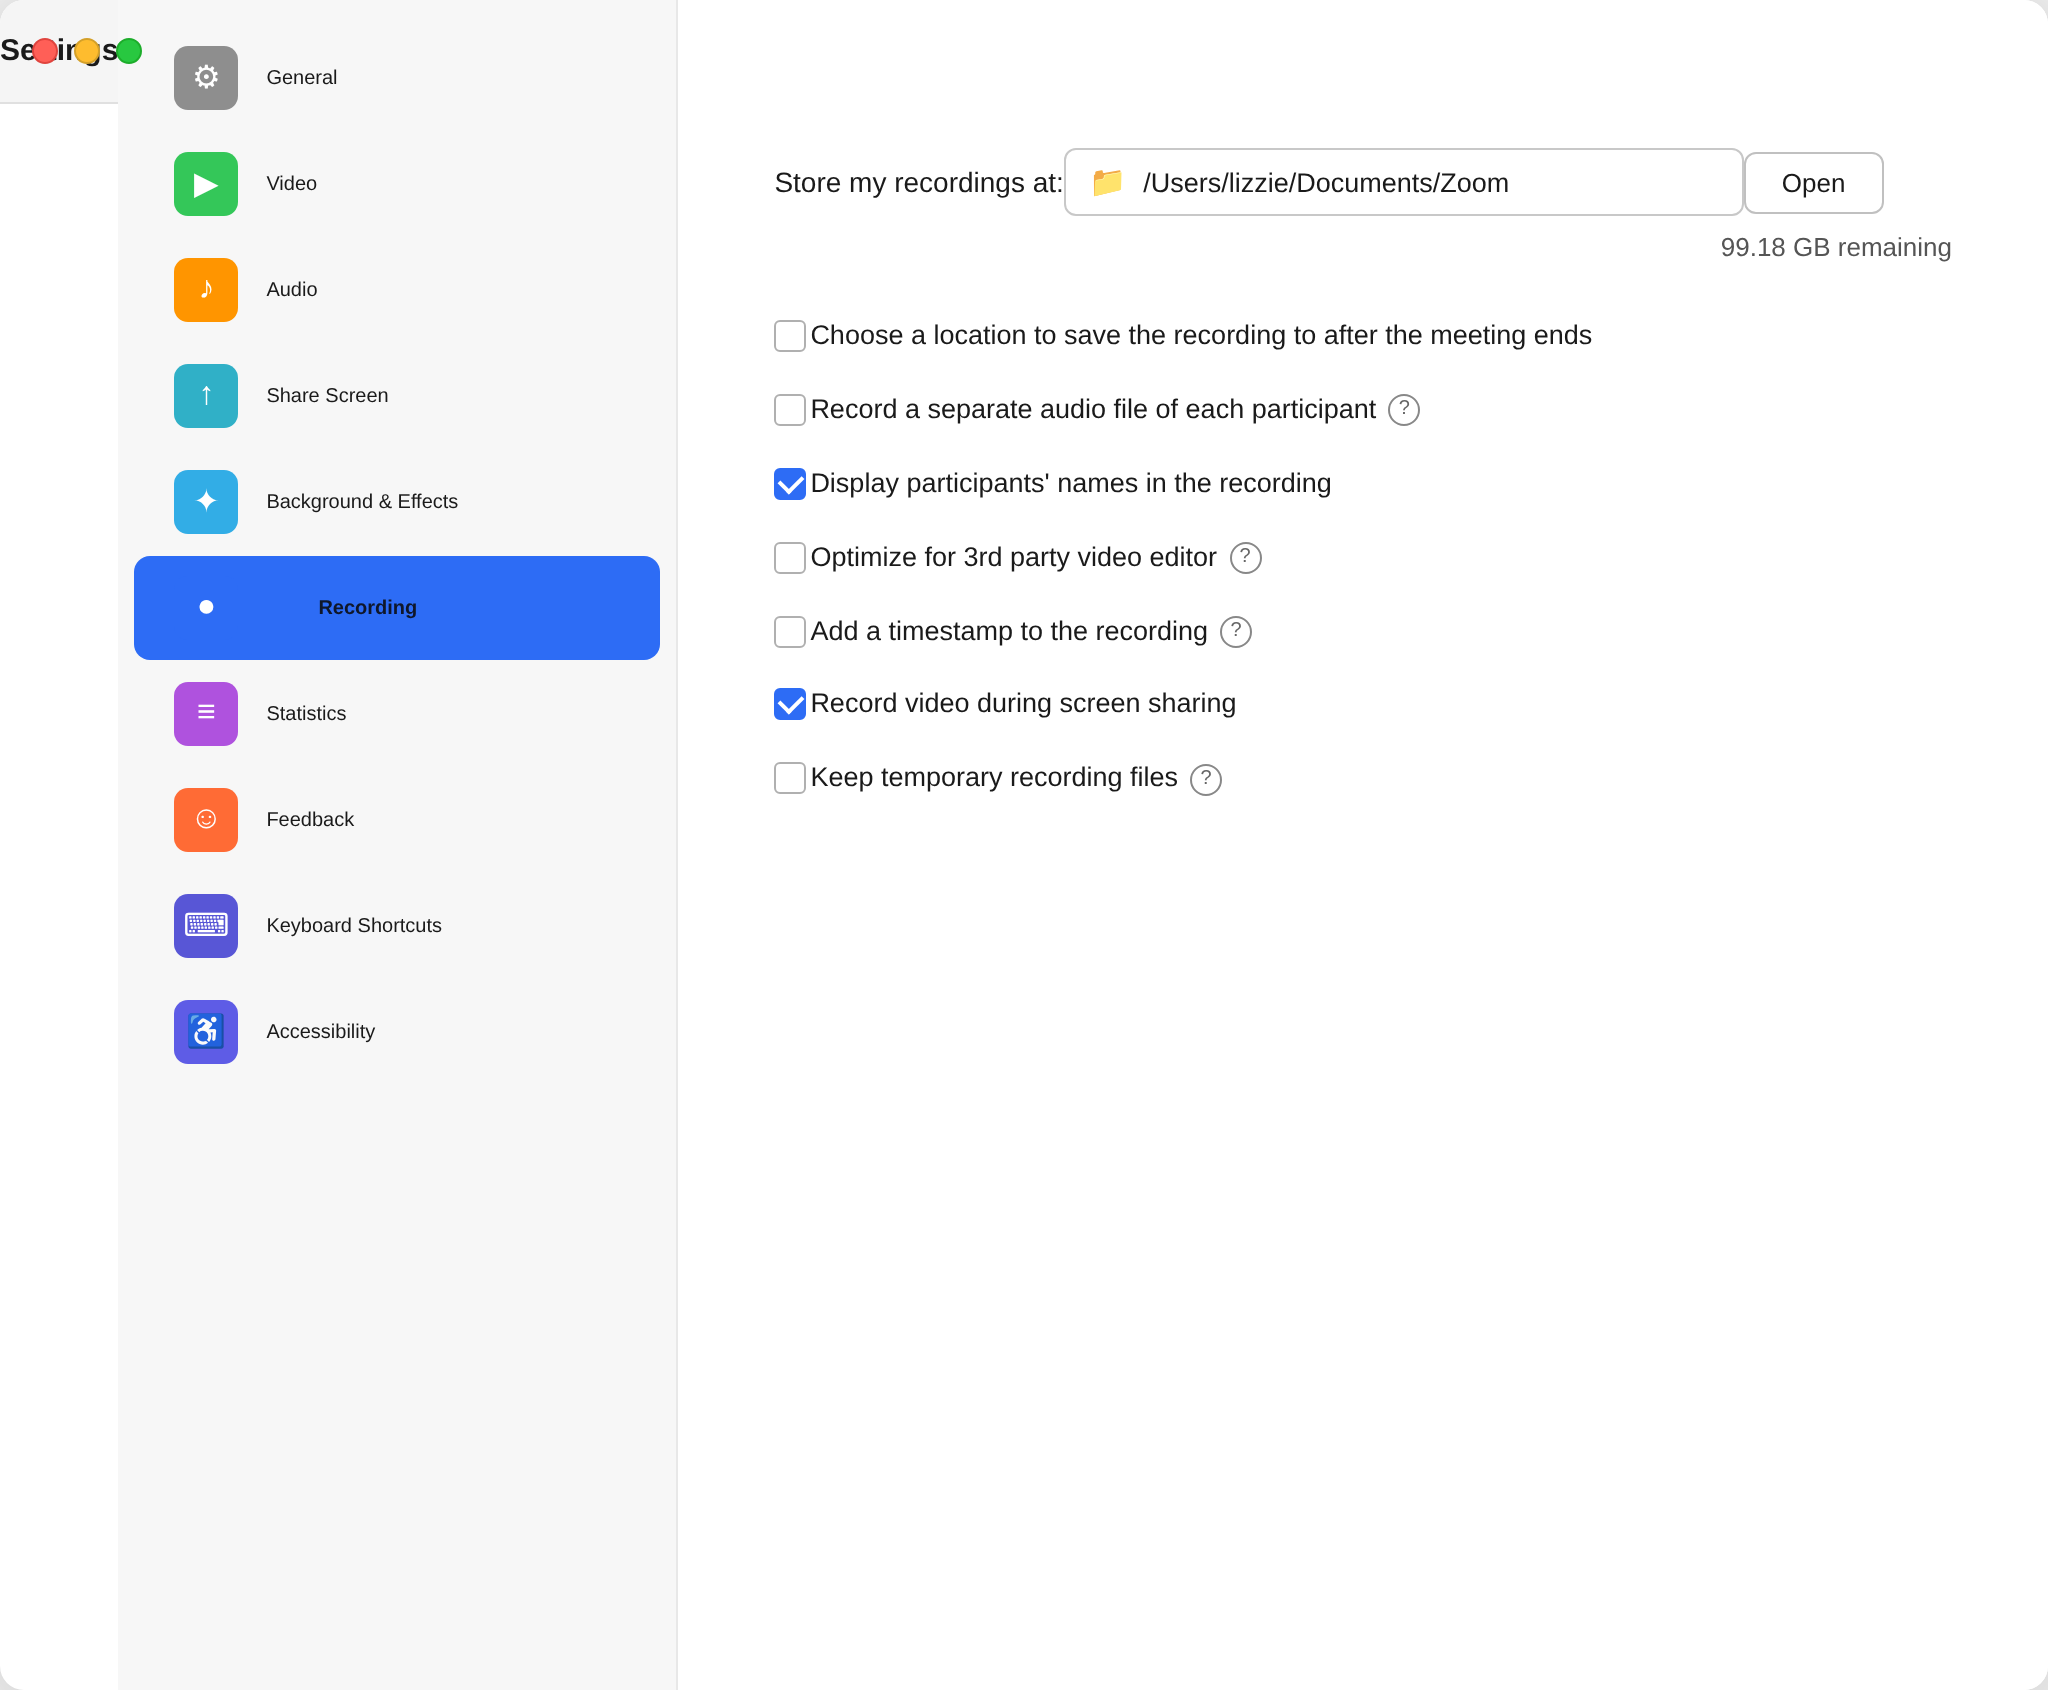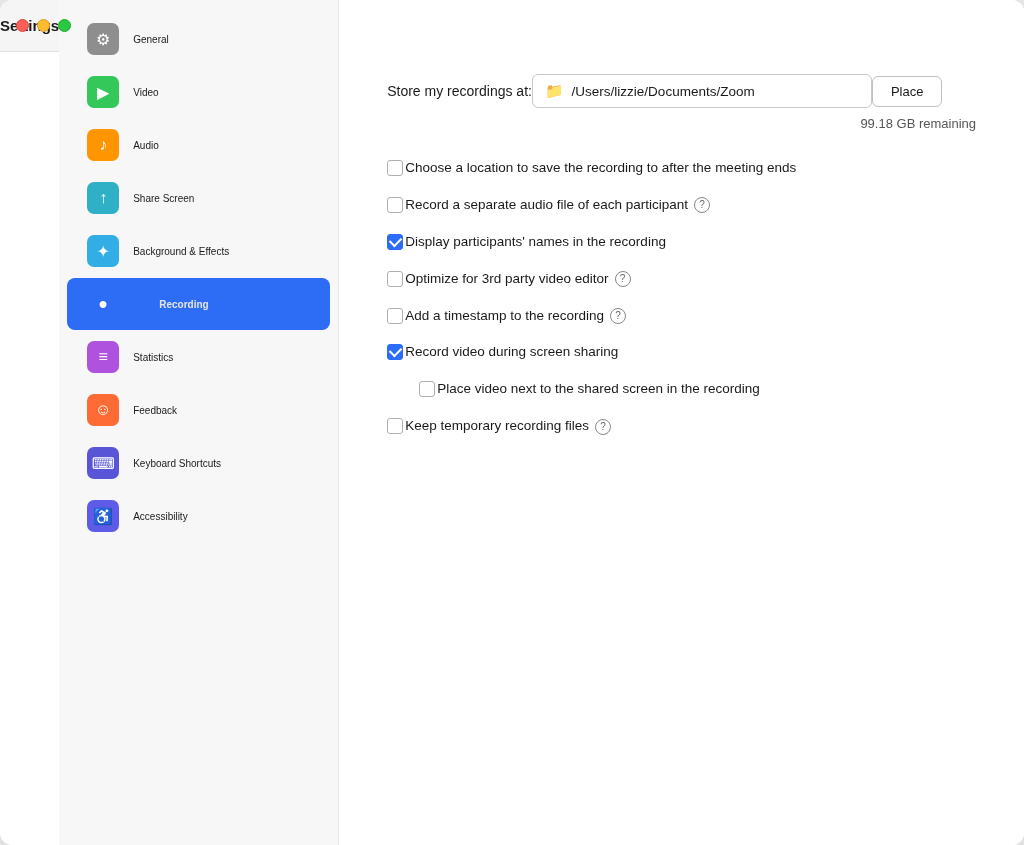--- a/index.html
+++ b/index.html
@@ -71,21 +71,21 @@
       padding: 10px 20px;
       cursor: pointer;
       border-radius: 8px;
       margin: 1px 8px;
       gap: 14px;
     }
     .sidebar-item.active {
       background: #2d6cf5;
     }
     .sidebar-item.active .sidebar-label {
-      color: #e5e5e5;
+      color: #0f172a;
       font-weight: 600;
       padding-left: 26px;
     }
     .sidebar-icon {
       width: 32px;
       height: 32px;
       border-radius: 7px;
       display: flex;
       align-items: center;
       justify-content: center;
@@ -275,21 +275,21 @@
         </div>
       </div>
 
     <div class="main">
       <div class="recording-path-row">
         <span class="recording-path-label">Store my recordings at:</span>
         <div class="recording-path-input">
           <span class="folder-icon-inline">📁</span>
           <span>/Users/lizzie/Documents/Zoom</span>
         </div>
-        <button class="open-button">Place</button>
+        <button class="open-button">Open</button>
       </div>
       <div class="storage-remaining">99.18 GB remaining</div>
 
       <div id="options-container">
           <div class="option-row">
             <div class="checkbox"></div>
             <span class="option-text">Choose a location to save the recording to after the meeting ends</span>
           </div>
           <div class="option-row">
             <div class="checkbox"></div>
@@ -303,24 +303,20 @@
             <div class="checkbox"></div>
             <span class="option-text">Optimize for 3rd party video editor<span class="help-icon">?</span></span>
           </div>
           <div class="option-row">
             <div class="checkbox"></div>
             <span class="option-text">Add a timestamp to the recording<span class="help-icon">?</span></span>
           </div>
           <div class="option-row">
             <div class="checkbox checked"></div>
             <span class="option-text">Record video during screen sharing</span>
-          </div>
-          <div class="option-row indented">
-            <div class="checkbox"></div>
-            <span class="option-text">Place video next to the shared screen in the recording</span>
           </div>
           <div class="option-row">
             <div class="checkbox"></div>
             <span class="option-text">Keep temporary recording files<span class="help-icon">?</span></span>
           </div>
         </div>
     </div>
   </div>
 </div>
 

